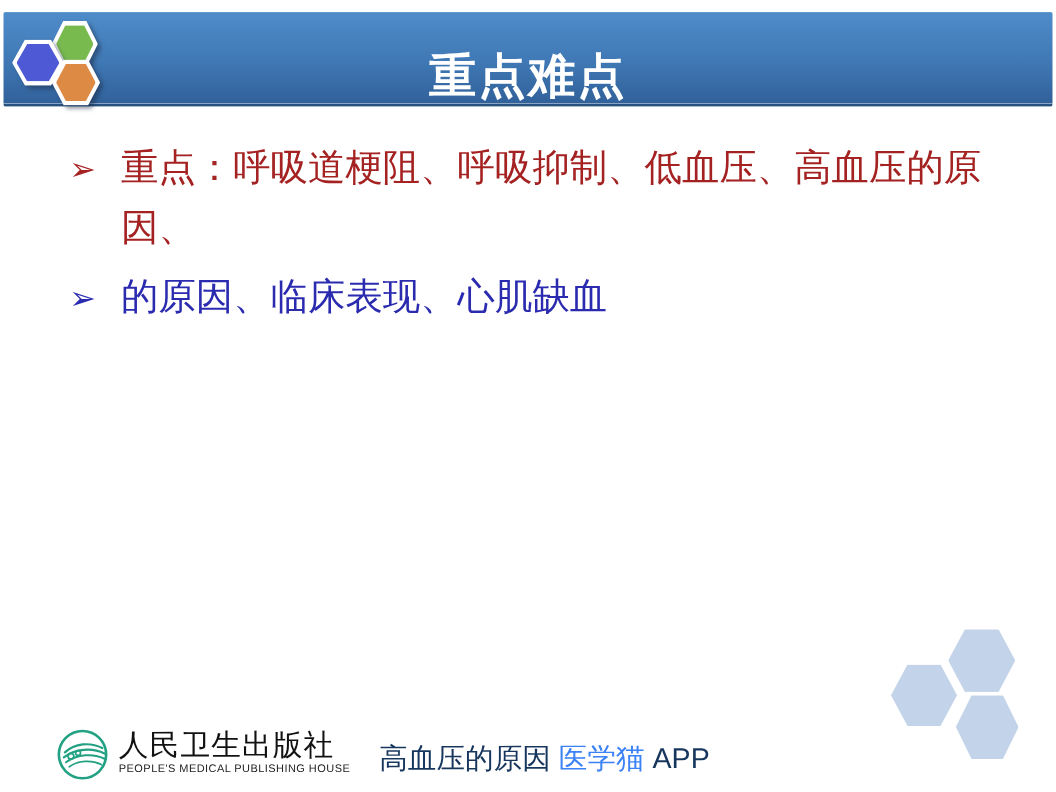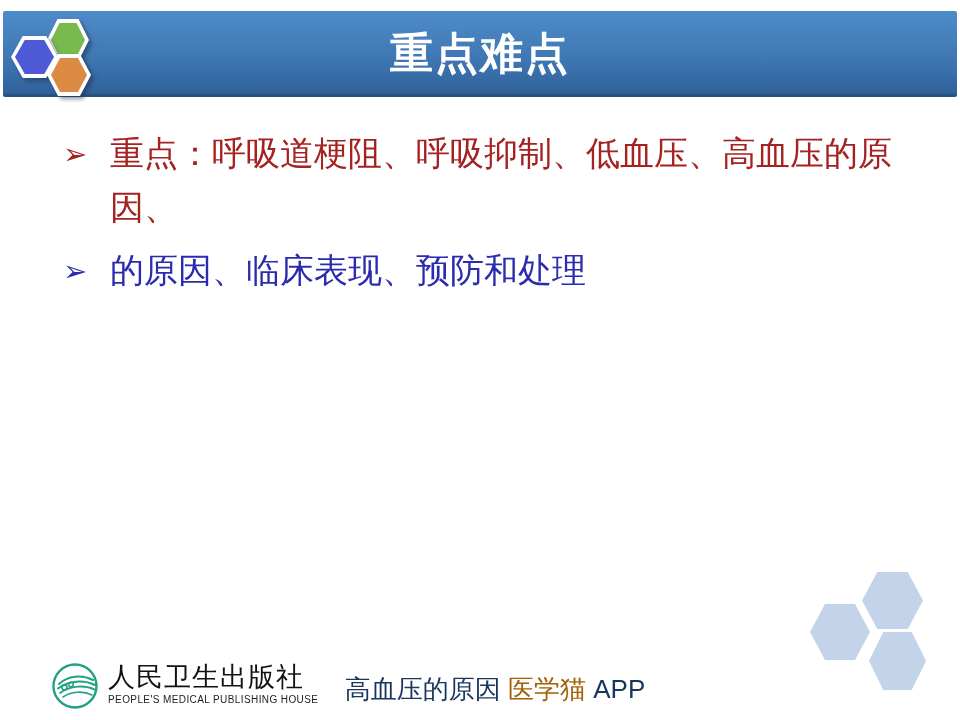--- a/index.html
+++ b/index.html
@@ -4,21 +4,21 @@
 <style>
   html,body{margin:0;padding:0;}
   body{width:960px;height:720px;background:#ffffff;overflow:hidden;
        font-family:"Liberation Sans", sans-serif;}
   .slide{position:relative;width:960px;height:720px;background:#ffffff;}
 
   
   .header-bar{position:absolute;left:3px;right:3px;top:11px;height:83px;
     background:linear-gradient(180deg,#4f8cca 0%,#3f78b4 55%,#31619a 100%);
     border-bottom:3px solid #27517f;border-radius:2px;}
-  .page-title{position:absolute;left:0;right:0;top:0;height:86px;margin:0;
+  .page-title{position:absolute;left:0;right:0;top:0;height:86px;margin:16px;
     display:flex;align-items:center;justify-content:center;
     color:#ffffff;font-size:43px;font-weight:bold;letter-spacing:2px;}
 
   
   .hex-wrap{position:absolute;filter:drop-shadow(3px 3px 2px rgba(25,40,65,.5));}
   .hex-outer{width:100%;height:100%;background:#ffffff;position:relative;
     clip-path:polygon(25% 0,75% 0,100% 50%,75% 100%,25% 100%,0 50%);}
   .hex-inner{position:absolute;inset:4px;
     clip-path:polygon(25% 0,75% 0,100% 50%,75% 100%,25% 100%,0 50%);}
   .hw-green{left:47px;top:19px;width:42px;height:42px;z-index:1;}
@@ -48,21 +48,21 @@
   
   .publisher{position:absolute;left:51px;top:662px;display:flex;align-items:flex-start;}
   .publisher svg{width:48px;height:48px;}
   .pub-text{margin-left:9px;padding-top:2px;}
   .pub-cn{font-size:27px;font-weight:normal;color:#111111;letter-spacing:1px;
     font-family:"Liberation Serif", serif;line-height:27px;}
   .pub-en{font-size:10px;color:#222222;letter-spacing:0.4px;margin-top:3px;
     white-space:nowrap;}
   .download{position:absolute;left:495px;top:672px;transform:translateX(-50%);
     font-size:26px;color:#17365d;white-space:nowrap;}
-  .download .app-name{color:#a16207;}
+  .download .app-name{color:#3b82f6;}
 </style>
 </head>
 <body>
 
 <div class="slide">
 
   <div class="header-bar">
     <h1 class="page-title">重点难点</h1>
   </div>
 
@@ -87,21 +87,21 @@
   <div class="content">
     <div class="bullet bullet-red">
       <span class="marker">➢</span>
       <div class="lines">
         <div>重点：呼吸道梗阻、呼吸抑制、低血压、高血压的原因、</div>
       </div>
     </div>
     <div class="bullet bullet-blue">
       <span class="marker">➢</span>
       <div class="lines">
-        <div>的原因、临床表现、预防和处理</div>
+        <div>的原因、临床表现、心肌缺血</div>
       </div>
     </div>
   </div>
 
   <div>
     <div class="deco-hex dh-top"></div>
     <div class="deco-hex dh-left"></div>
     <div class="deco-hex dh-bottom"></div>
   </div>
 

